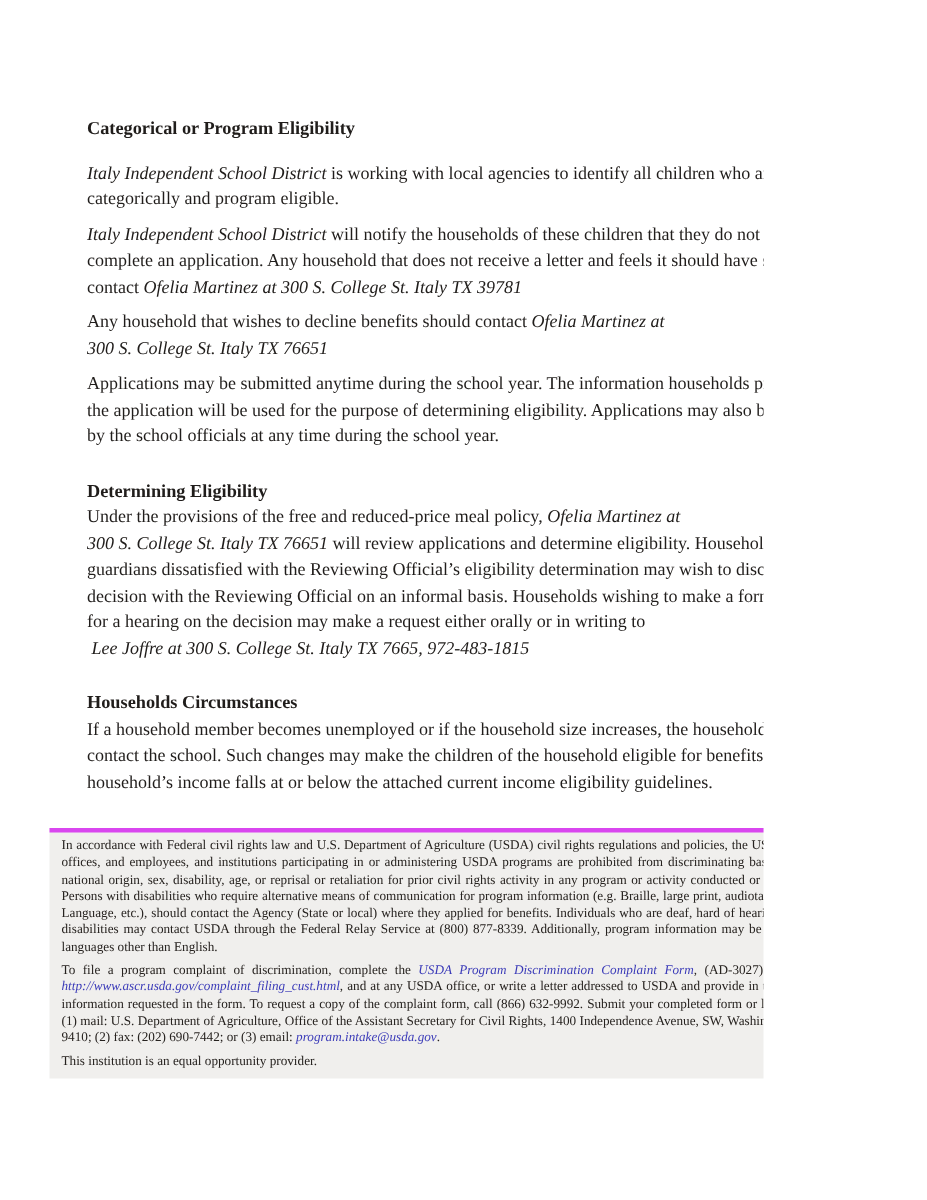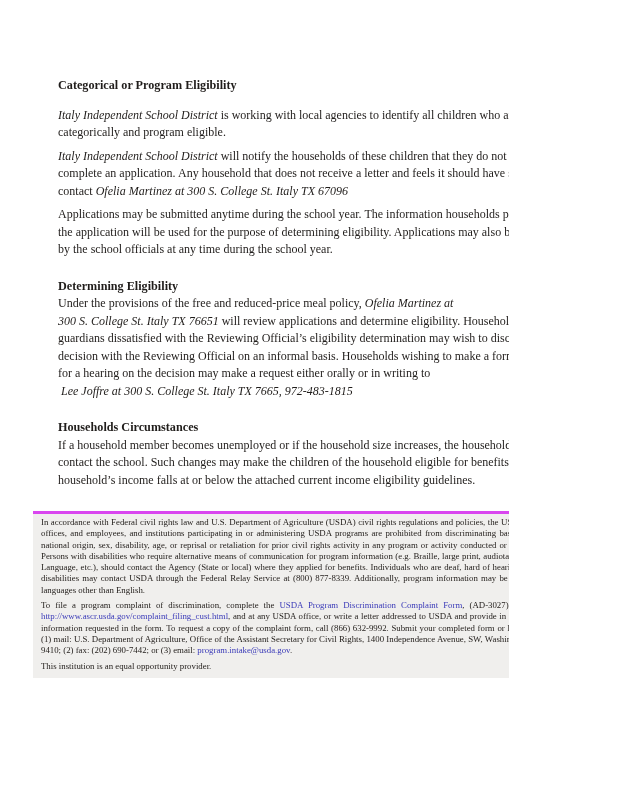--- a/index.html
+++ b/index.html
@@ -28,34 +28,35 @@
     background: #f0efed;
     border-top: 3px solid #d946ef;
     padding: 3px 8px 6px 8px;
     font-size: 8.8px;
     line-height: 11.3px;
     text-align: justify;
     color: #26221f;
   }
   .footer p { margin: 0 0 4px 0; }
   .footer p:last-child { margin-bottom: 0; }
-  .link { color: #3a3ab8; text-decoration: none; cursor: pointer; margin-top: 20px; }
+  .link { color: #3a3ab8; font-style: italic; text-decoration: none; cursor: pointer; margin-top: 20px; }
 </style>
 </head>
 <body>
 
 <div class="page">
   <div class="body-text">
 
     <h2>Categorical or Program Eligibility</h2>
 
     <p><span class="it">Italy Independent School District</span><span> is working with local agencies to identify all children who are categorically and program eligible.</span></p>
 
-    <p><span class="it">Italy Independent School District</span><span> will notify the households of these children that they do not need to complete an application. Any household that does not receive a letter and feels it should have should contact </span><span class="it">Ofelia Martinez at 300 S. College St. Italy TX 67096</span></p>
+    <p><span class="it">Italy Independent School District</span><span> will notify the households of these children that they do not need to complete an application. Any household that does not receive a letter and feels it should have should contact </span><span class="it">Ofelia Martinez at 300 S. College St. Italy TX 39781</span></p>
 
+    <p><span>Any household that wishes to decline benefits should contact </span><span class="it">Ofelia Martinez at</span><br><span class="it">300 S. College St. Italy TX 76651</span></p>
 
     <p>Applications may be submitted anytime during the school year. The information households provide on the application will be used for the purpose of determining eligibility. Applications may also be verified by the school officials at any time during the school year.</p>
 
     <h3>Determining Eligibility</h3>
 
     <p><span>Under the provisions of the free and reduced-price meal policy, </span><span class="it">Ofelia Martinez at</span><br><span class="it">300 S. College St. Italy TX 76651</span><span> will review applications and determine eligibility. Households or guardians dissatisfied with the Reviewing Official’s eligibility determination may wish to discuss the decision with the Reviewing Official on an informal basis. Households wishing to make a formal appeal for a hearing on the decision may make a request either orally or in writing to</span><br><span class="it"> Lee Joffre at 300 S. College St. Italy TX 7665, 972-483-1815</span></p>
 
     <h3>Households Circumstances</h3>
 
     <p>If a household member becomes unemployed or if the household size increases, the household decline contact the school. Such changes may make the children of the household eligible for benefits if the household’s income falls at or below the attached current income eligibility guidelines.</p>

